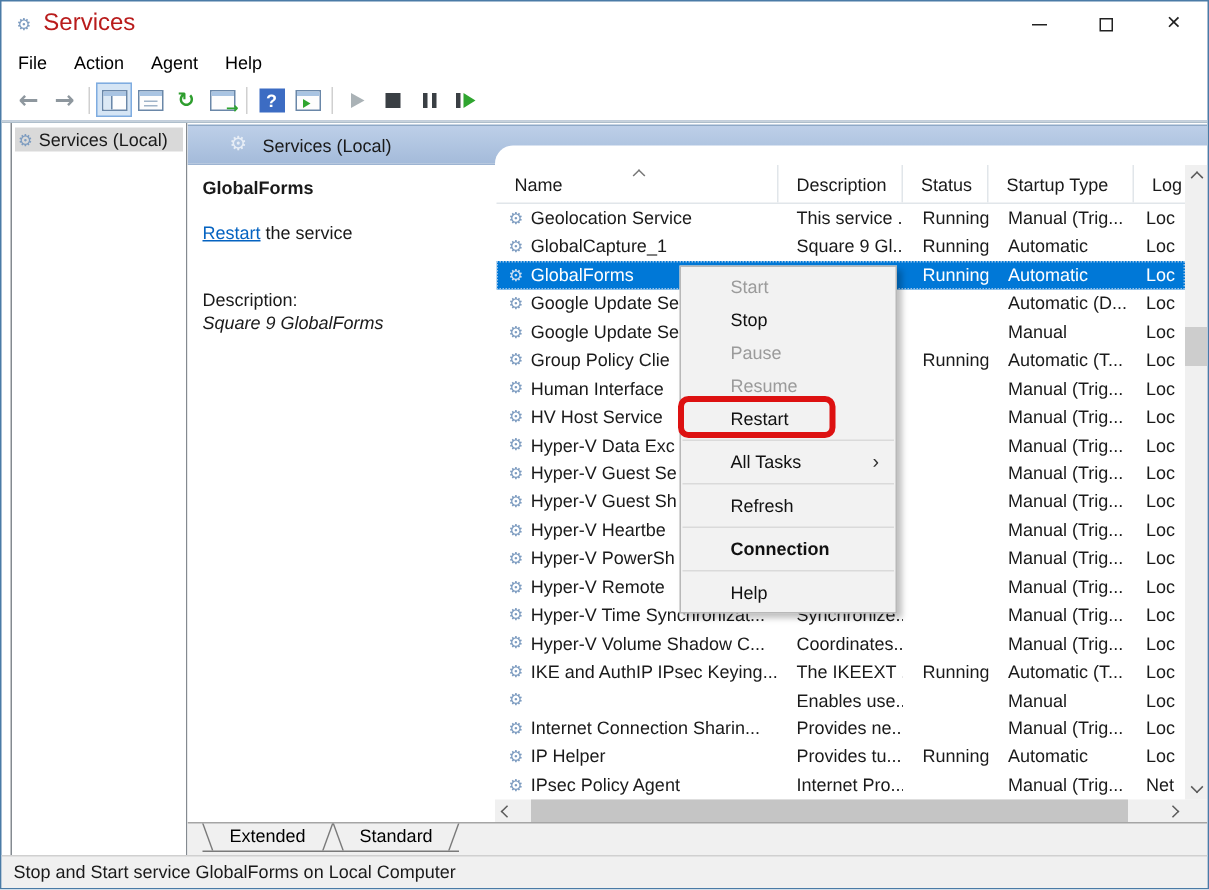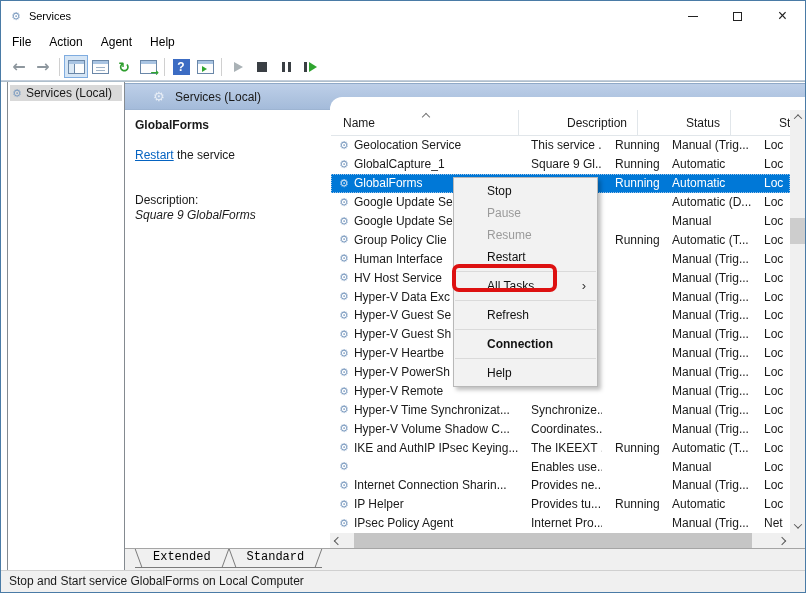--- a/index.html
+++ b/index.html
@@ -5,21 +5,21 @@
   * { margin:0; padding:0; box-sizing:border-box; }
   html,body { background:#fff; }
   body { font-family:"Liberation Sans", sans-serif; font-size:12px; color:#1a1a1a; }
 
   .window { width:806px; height:593px; border:1px solid #4a7ba6; background:#fff;
             display:flex; flex-direction:column; position:relative; overflow:hidden; }
 
   
   .titlebar { height:30px; display:flex; align-items:center; flex:none; }
   .app-icon { margin-left:10px; font-family:"DejaVu Sans",sans-serif; font-size:14px; color:#7b93b5; }
-  .title-text { margin-left:8px; font-size:11px; color:#000000; }
+  .title-text { margin-left:8px; font-size:16px; color:#b91c1c; }
   .tb-spacer { flex:1; }
   .wc { width:45px; height:30px; display:flex; align-items:center; justify-content:center; }
   .wc-min i { display:block; width:10px; height:1px; background:#222; }
   .wc-max i { display:block; width:9px; height:9px; border:1px solid #222; }
   .wc-close { font-size:16px; color:#222; line-height:1; }
 
   
   .menubar { height:22px; display:flex; align-items:center; padding-left:2px; flex:none; }
   .menu-item { padding:0 9px; height:100%; line-height:22px; color:#000; }
 
@@ -76,21 +76,21 @@
   .action-links { margin-top:16px; }
   .action-line { height:15px; line-height:15px; white-space:nowrap; }
   .action-line a { color:#0563c1; text-decoration:underline; cursor:pointer; }
   .desc-label { margin-top:30px; }
   .desc-text { margin-top:1px; white-space:nowrap;font-style:italic; }
 
   .sheet { position:absolute; left:205px; top:15px; right:0; bottom:22px; background:#fff;
            border-top-left-radius:12px; z-index:3; overflow:hidden; }
 
   .list-header { position:absolute; left:1px; top:13px; right:15px; height:26px; display:flex;
-                 border-bottom:1px solid #e1e6ea;gap:36px; }
+                 border-bottom:1px solid #e1e6ea; }
   .hcell { border-right:1px solid #e1e6ea; line-height:26px; padding-left:12px; white-space:nowrap;
            overflow:hidden; position:relative; flex:none; }
   .hcell:last-child { border-right:none; flex:1; }
   .sortup { position:absolute; left:92px; top:4px; width:6px; height:6px;
             border-left:1px solid #777; border-top:1px solid #777; transform:rotate(45deg); }
 
   .rows { position:absolute; left:1px; top:39px; right:15px; bottom:15px; overflow:hidden; }
   .row { height:18.9px; display:flex; align-items:center; }
   .row > div { white-space:nowrap; overflow:hidden; flex:none; }
   .c-name { width:188px; padding-left:8px; display:flex; align-items:center; gap:5px; }
@@ -126,21 +126,21 @@
   .mi.bold { font-weight:bold; }
   .mi .sub-arrow { position:absolute; right:11px; top:0; font-size:13px; color:#333; }
   .msep { height:1px; background:#dadada; margin:3px 1px; }
 
   
   .red-box { position:absolute; left:327px; top:182px; width:105px; height:28px;
              border:4px solid #dd1111; border-radius:7px; z-index:20; }
 
   
   .tabstrip { position:absolute; left:0; right:0; bottom:0; height:22px; background:#f0f0f0;
-              border-top:1px solid #a5a5a5; display:flex; padding-left:10px; z-index:4;font-family:Liberation Mono, monospace; }
+              border-top:1px solid #a5a5a5; display:flex; padding-left:10px; z-index:4; }
   .tab { position:relative; height:19px; line-height:17px; padding:0 18px; border-bottom:1px solid #7a7a7a;
          color:#000; }
   .tab::before { content:""; position:absolute; left:3px; top:0; bottom:0; width:1px; background:#7a7a7a;
                  transform:skewX(20deg); }
   .tab::after { content:""; position:absolute; right:3px; top:0; bottom:0; width:1px; background:#7a7a7a;
                 transform:skewX(-20deg); }
 
   
   .statusbar { height:22px; background:#f0f0f0; border-top:1px solid #d0d0d0; line-height:21px;
                padding-left:8px; flex:none; }
@@ -479,20 +479,21 @@
             </span>
           <span class="hthumb"></span>
           <span class="sbh-btn sbh-right">
               <i class="chev right"></i>
             </span>
         </div>
         <div class="corner"></div>
       </div>
 
       <div class="context-menu">
+          <div class="mi disabled">Start</div>
           <div class="mi">Stop</div>
           <div class="mi disabled">Pause</div>
           <div class="mi disabled">Resume</div>
           <div class="mi">Restart</div>
           <div class="msep"></div>
           <div class="mi">All Tasks<span class="sub-arrow">›</span></div>
           <div class="msep"></div>
           <div class="mi">Refresh</div>
           <div class="msep"></div>
           <div class="mi bold">Connection</div>

